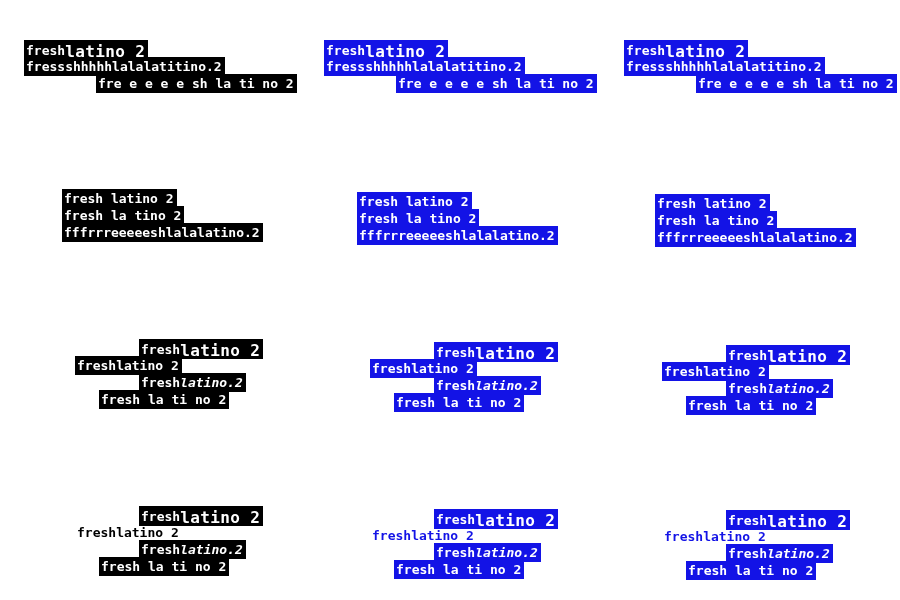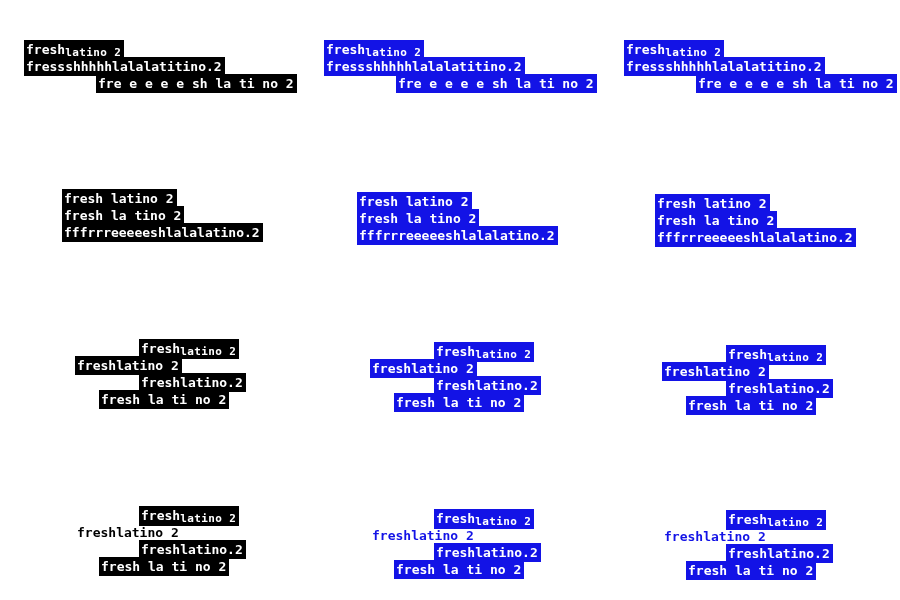--- a/index.html
+++ b/index.html
@@ -69,26 +69,27 @@
     color: #1313e6;
   }
   .v-plain .line.hl .run {
     background: #1313e6;
     color: #ffffff;
   }
 
   
   .seg-main  { }
   .seg-sub {
-    font-size: 11px;
+    font-size: 16px;
     position: relative;
     top: 2px;
     letter-spacing: 0.4px;
   }
   .seg-ital {
+    font-style: italic;
     text-align: center;
   }
 
   
   .ind { display: inline-block; }
 </style>
 </head>
 <body>
 
 <div id="canvas" style="background: rgb(255, 255, 255);">

